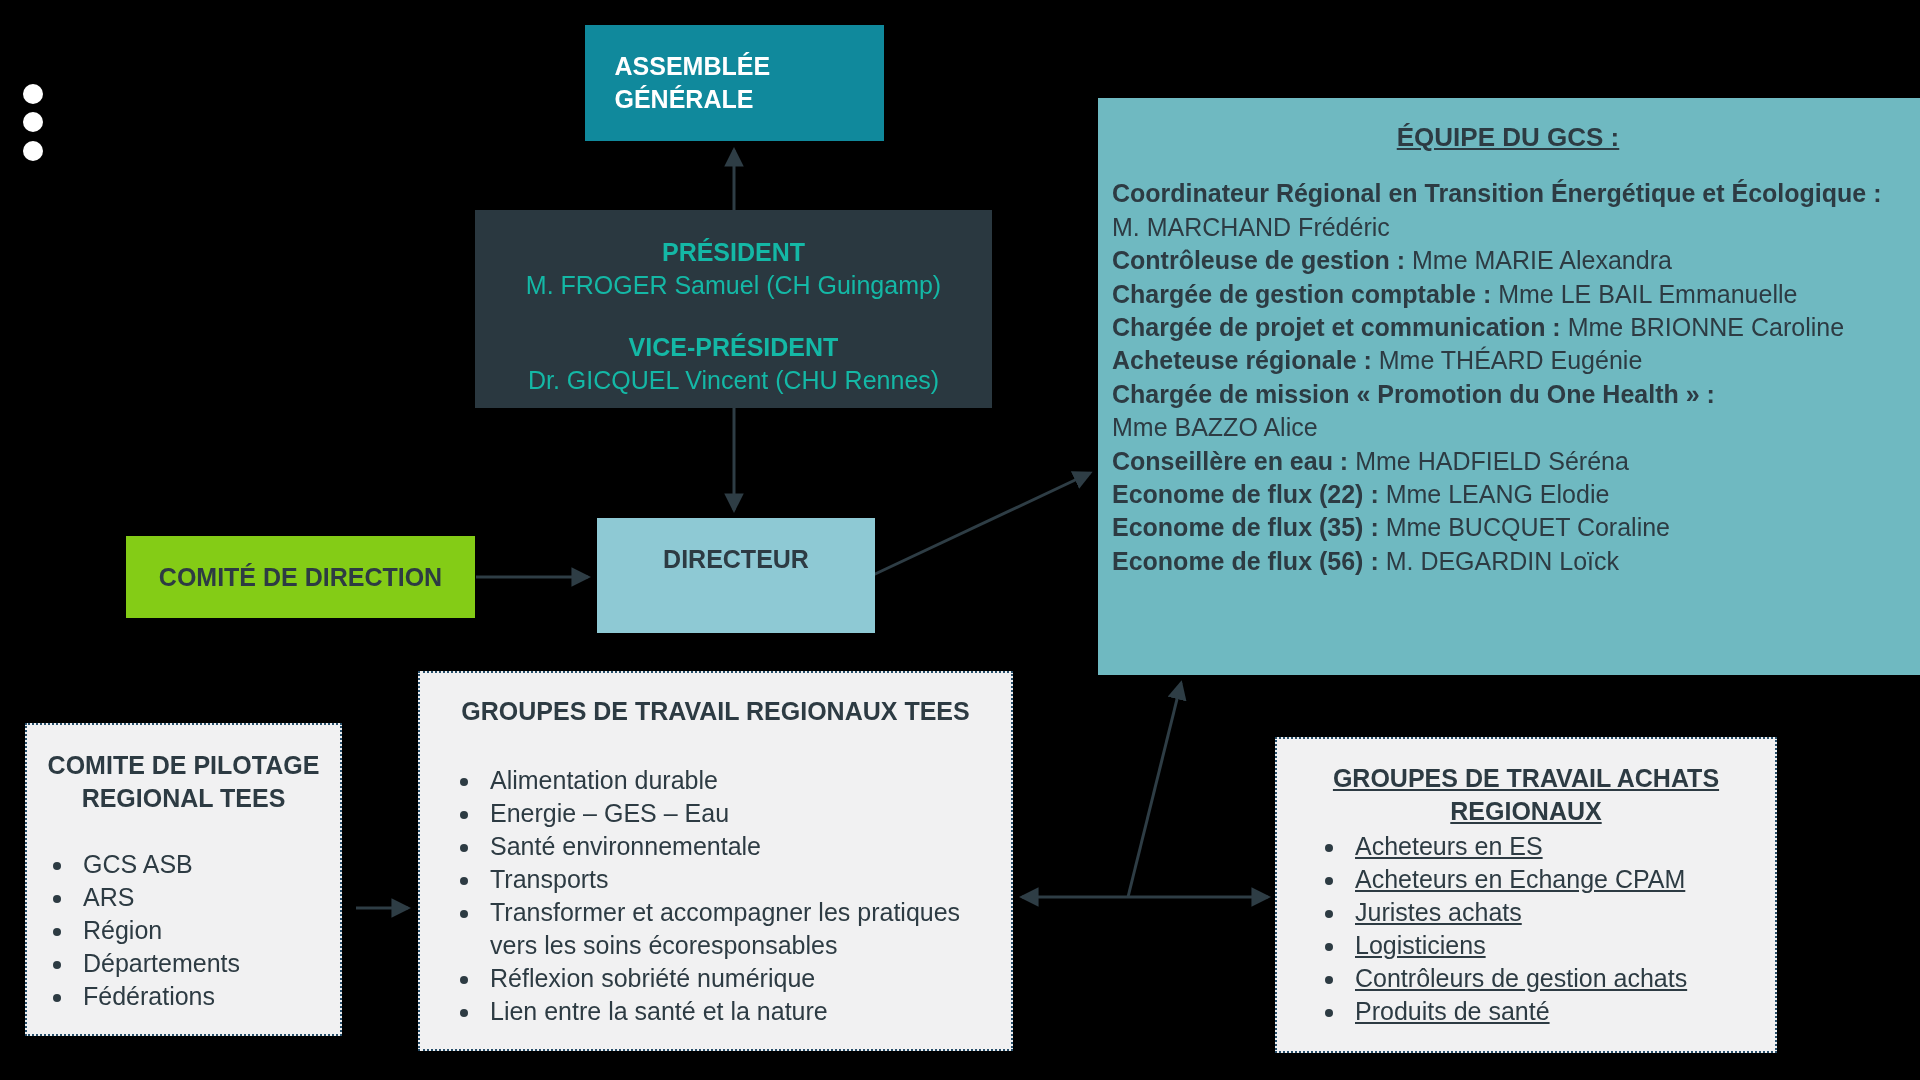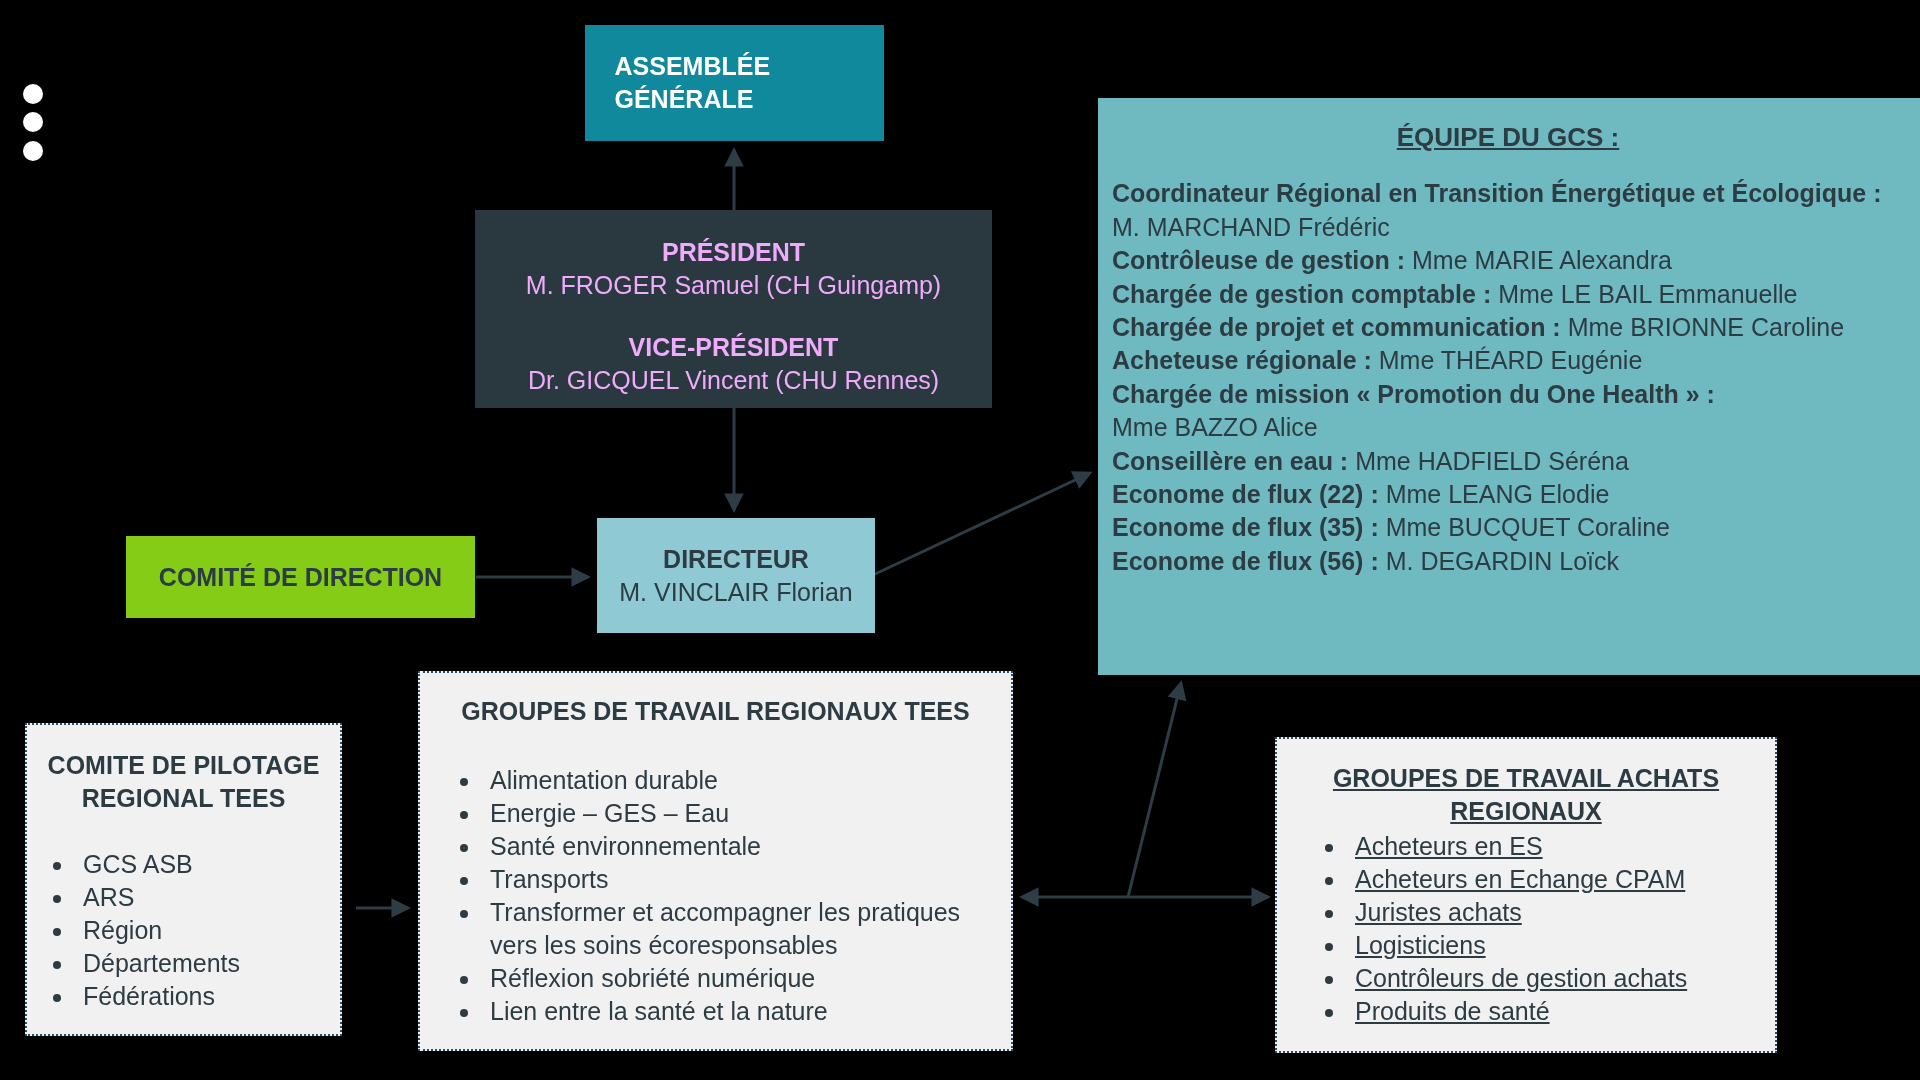--- a/index.html
+++ b/index.html
@@ -14,21 +14,21 @@
   .dots{position:absolute;left:23px;top:84px;width:20px;height:87px;cursor:pointer;}
   .dots .dot{position:absolute;left:0;width:20px;height:20px;border-radius:50%;background:#fff;}
   .dots .d1{top:0;} .dots .d2{top:28px;} .dots .d3{top:57px;}
 
   
   #assemblee{left:585px;top:25px;width:299px;height:116px;background:#10899c;color:#fff;
     display:flex;align-items:center;justify-content:center;}
   #assemblee .t{font-weight:bold;font-size:25px;line-height:33px;width:240px;}
 
   
-  #presidence{left:475px;top:210px;width:517px;height:198px;background:#2a3840;color:#f0abfc;
+  #presidence{left:475px;top:210px;width:517px;height:198px;background:#2a3840;color:#14b8a6;
     font-size:25px;line-height:33px;padding-top:26px;}
   #presidence .b{font-weight:bold;}
   #presidence .gap{height:29px;}
 
   
   #comite{left:126px;top:536px;width:349px;height:82px;background:#84cc16;
     display:flex;align-items:center;justify-content:center;font-weight:bold;font-size:25px;}
 
   
   #directeur{left:597px;top:518px;width:278px;height:115px;background:#8ec9d4;
@@ -100,21 +100,20 @@
     <div class="b">VICE-PRÉSIDENT</div>
     <div>Dr. GICQUEL Vincent  (CHU Rennes)</div>
   </div>
 
   <div id="comite" class="box">
     <div>COMITÉ DE DIRECTION</div>
   </div>
 
   <div id="directeur" class="box center">
     <div class="b">DIRECTEUR</div>
-    <div>M. VINCLAIR Florian</div>
   </div>
 
   <div id="gcs" class="box">
     <div class="title">ÉQUIPE DU GCS :</div>
     <div><span class="lbl">Coordinateur Régional en Transition Énergétique et Écologique :</span> <span class="blk">M. MARCHAND Frédéric</span></div>
     <div><span class="lbl">Contrôleuse de gestion :</span> <span>Mme MARIE Alexandra</span></div>
     <div><span class="lbl">Chargée de gestion comptable :</span> <span>Mme LE BAIL Emmanuelle</span></div>
     <div><span class="lbl">Chargée de projet et communication :</span> <span>Mme BRIONNE Caroline</span></div>
     <div><span class="lbl">Acheteuse régionale :</span> <span>Mme THÉARD Eugénie</span></div>
     <div><span class="lbl">Chargée de mission « Promotion du One Health » :</span> <span class="blk">Mme BAZZO Alice</span></div>

